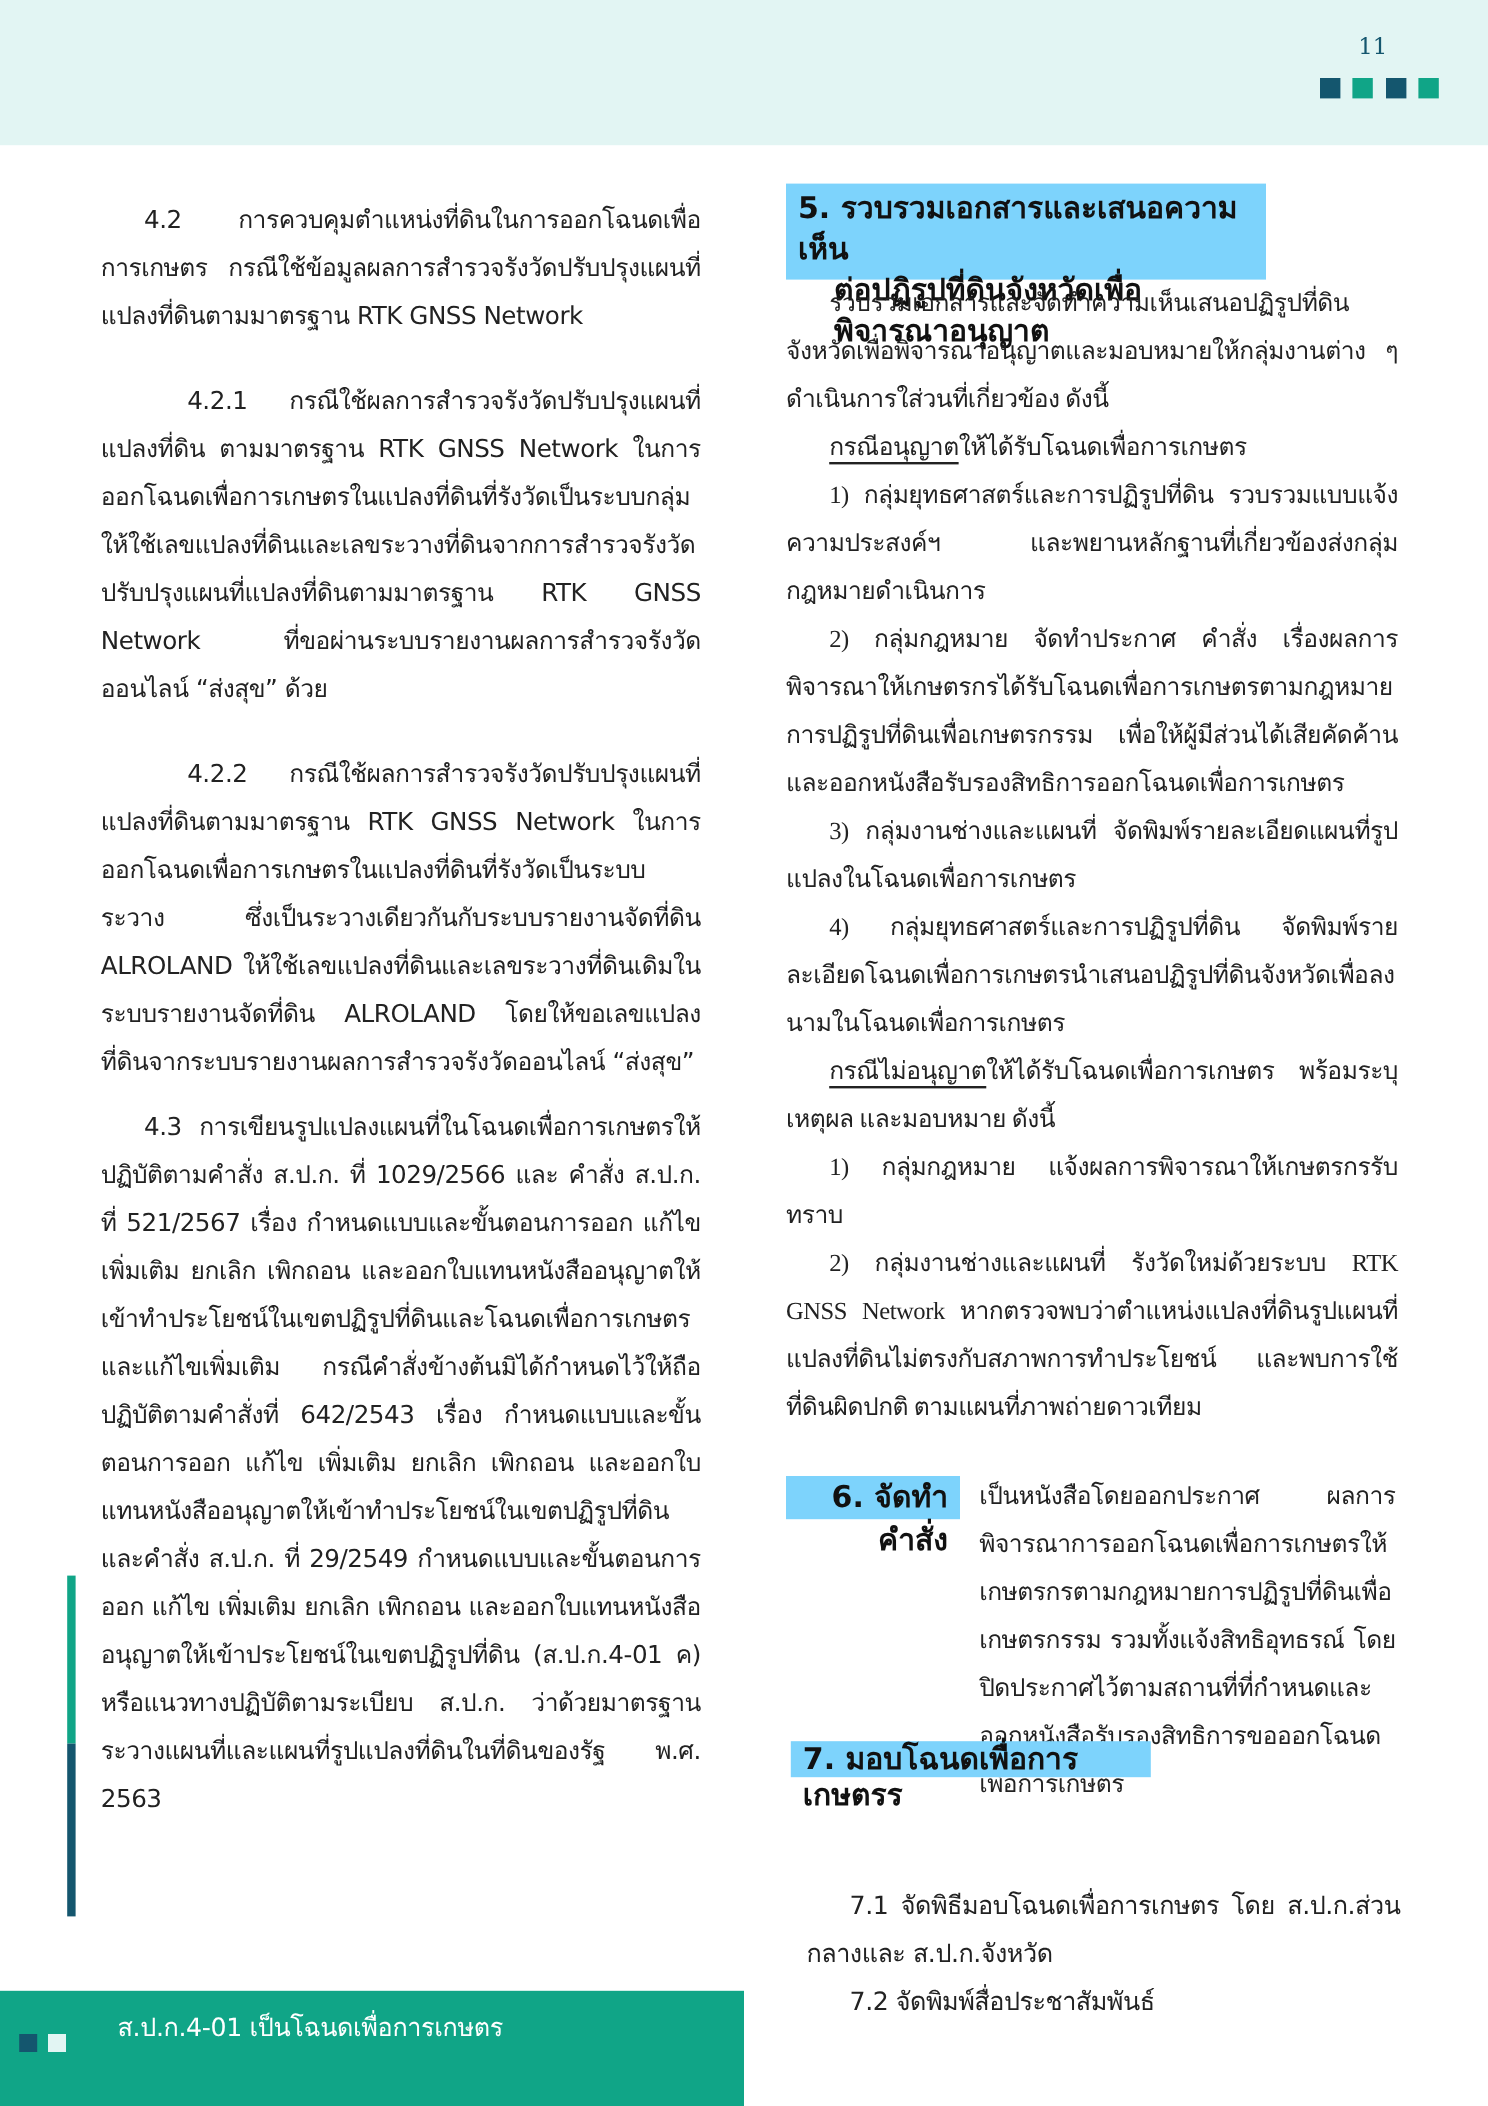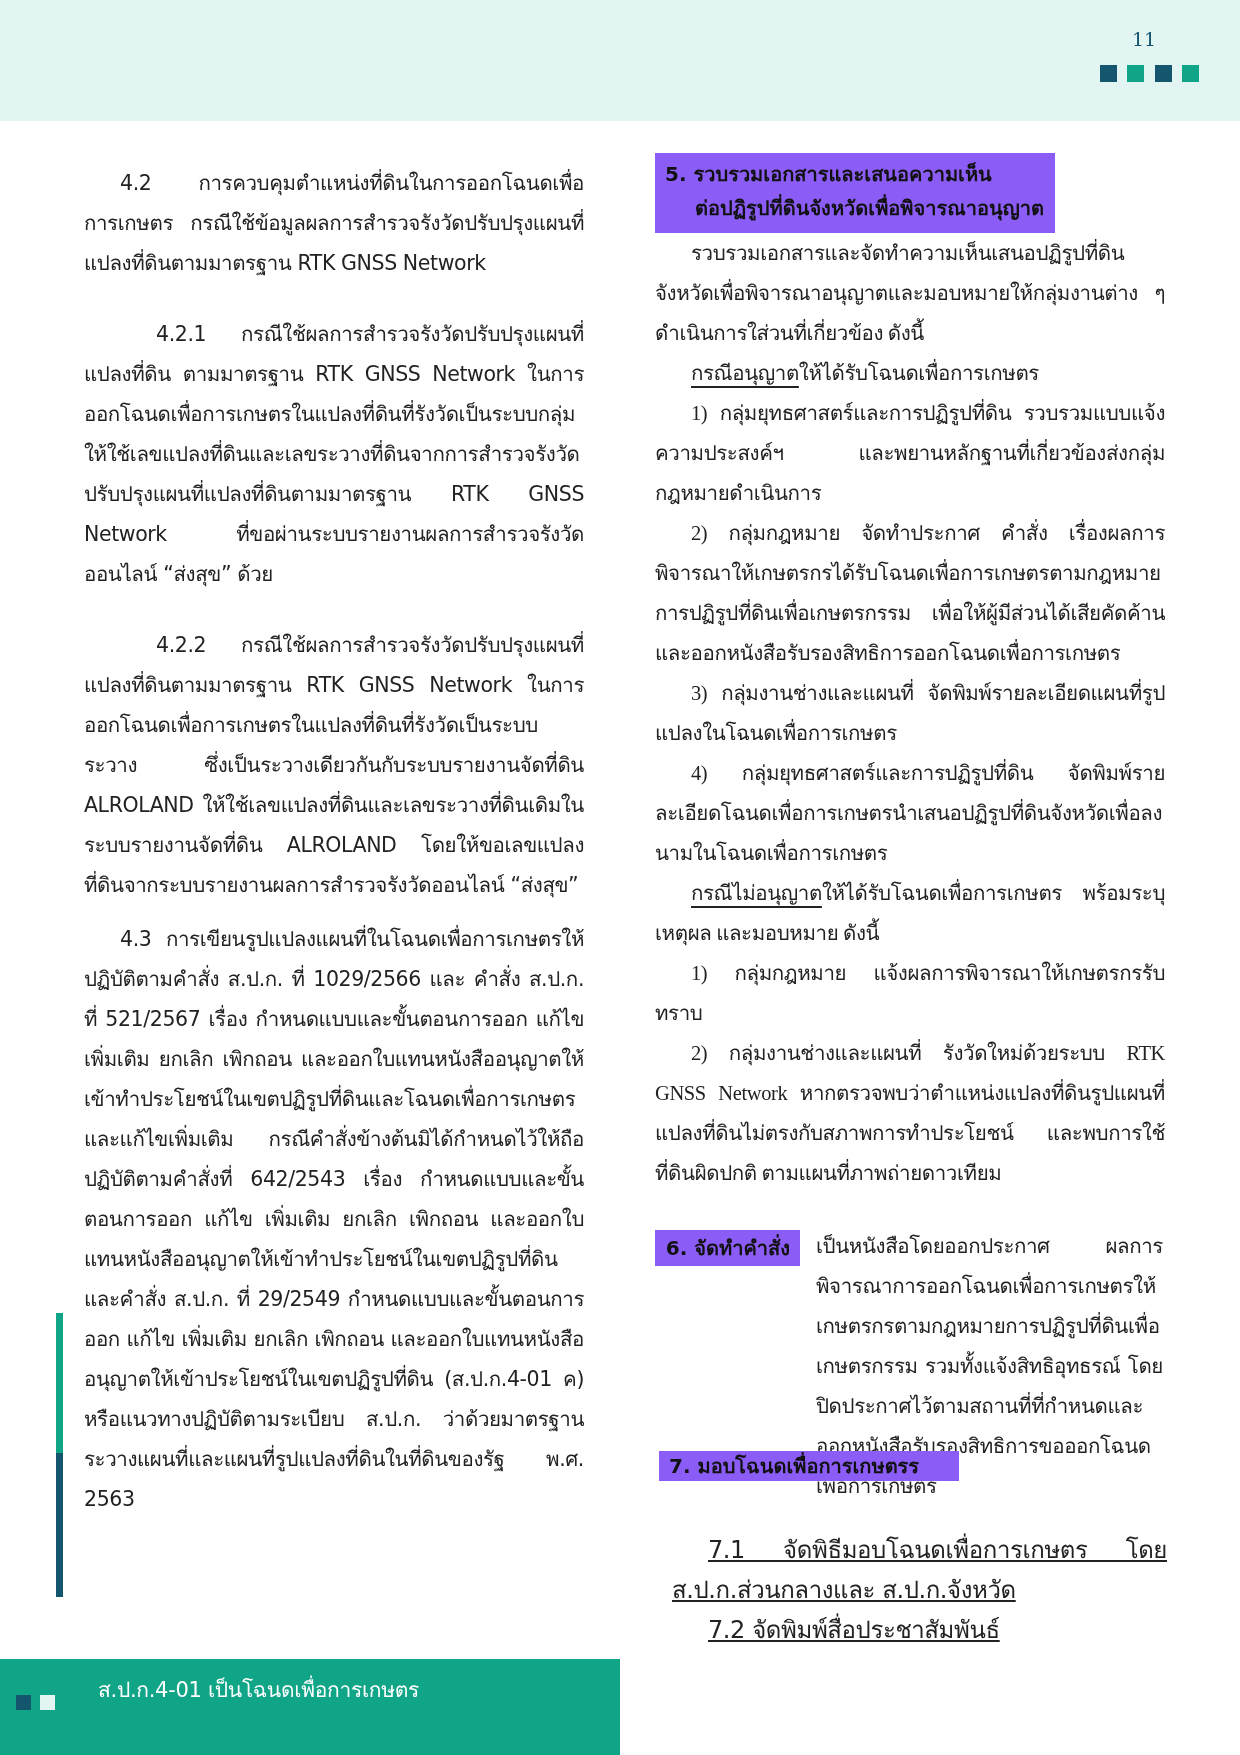--- a/index.html
+++ b/index.html
@@ -24,30 +24,30 @@
     .col { position: absolute; font-size: 20.5px; line-height: 40px; letter-spacing: -0.4px; }
     .col-left { left: 84px; top: 163px; width: 500px; }
     .col-right { left: 655px; top: 233px; width: 510px; font-family: Liberation Serif, serif; }
     .p { margin: 0; text-align: justify; text-align-last: left; }
     .ind1 { text-indent: 36px; }
     .ind2 { text-indent: 72px; margin-top: 31px; }
     .gap { margin-top: 14px; }
     .u { text-decoration: underline; text-underline-offset: 6px; }
 
     .sec-head {
-      position: absolute; background: #8b5cf6; font-weight: bold;
-      font-size: 20px; line-height: 34px; color: #111; padding: 0 10px;
+      position: absolute; background: #7dd3fc; font-weight: bold;
+      font-size: 25px; line-height: 34px; color: #111; padding: 0 10px;
     }
     .sec5 { left: 655px; top: 153px; width: 400px; height: 80px; padding-top: 4px; box-sizing: border-box; }
     .sec5 .l2 { padding-left: 30px; }
     .sec6 { left: 655px; top: 1230px; height: 36px; width: 145px; box-sizing: border-box; line-height: 36px; text-align: right; }
     .sec6-text { position: absolute; left: 668px; top: 1226px; width: 495px; font-size: 20.5px; line-height: 40px; letter-spacing: -0.4px; }
     .sec6-text .first { padding-left: 148px; }
     .sec7 { left: 659px; top: 1451px; height: 30px; width: 300px; box-sizing: border-box; line-height: 30px; }
-    .sec7-text { position: absolute; left: 672px; top: 1530px; width: 495px; font-size: 24px; line-height: 40px; letter-spacing: -0.4px; text-decoration: underline; }
+    .sec7-text { position: absolute; left: 672px; top: 1568px; width: 495px; font-size: 21px; line-height: 40px; letter-spacing: -0.4px; }
 
     .accent-teal { position: absolute; left: 56px; top: 1313px; width: 7px; height: 140px; background: #10a587; }
     .accent-navy { position: absolute; left: 56px; top: 1453px; width: 7px; height: 144px; background: #14566e; }
 
     .footer {
       position: absolute; left: 0; top: 1659px; width: 620px; height: 96px;
       background: #10a587;
     }
     .f-sq1 { position: absolute; left: 16px; top: 1695px; width: 15px; height: 15px; background: #14566e; }
     .f-sq2 { position: absolute; left: 40px; top: 1695px; width: 15px; height: 15px; background: #e2f5f3; }

